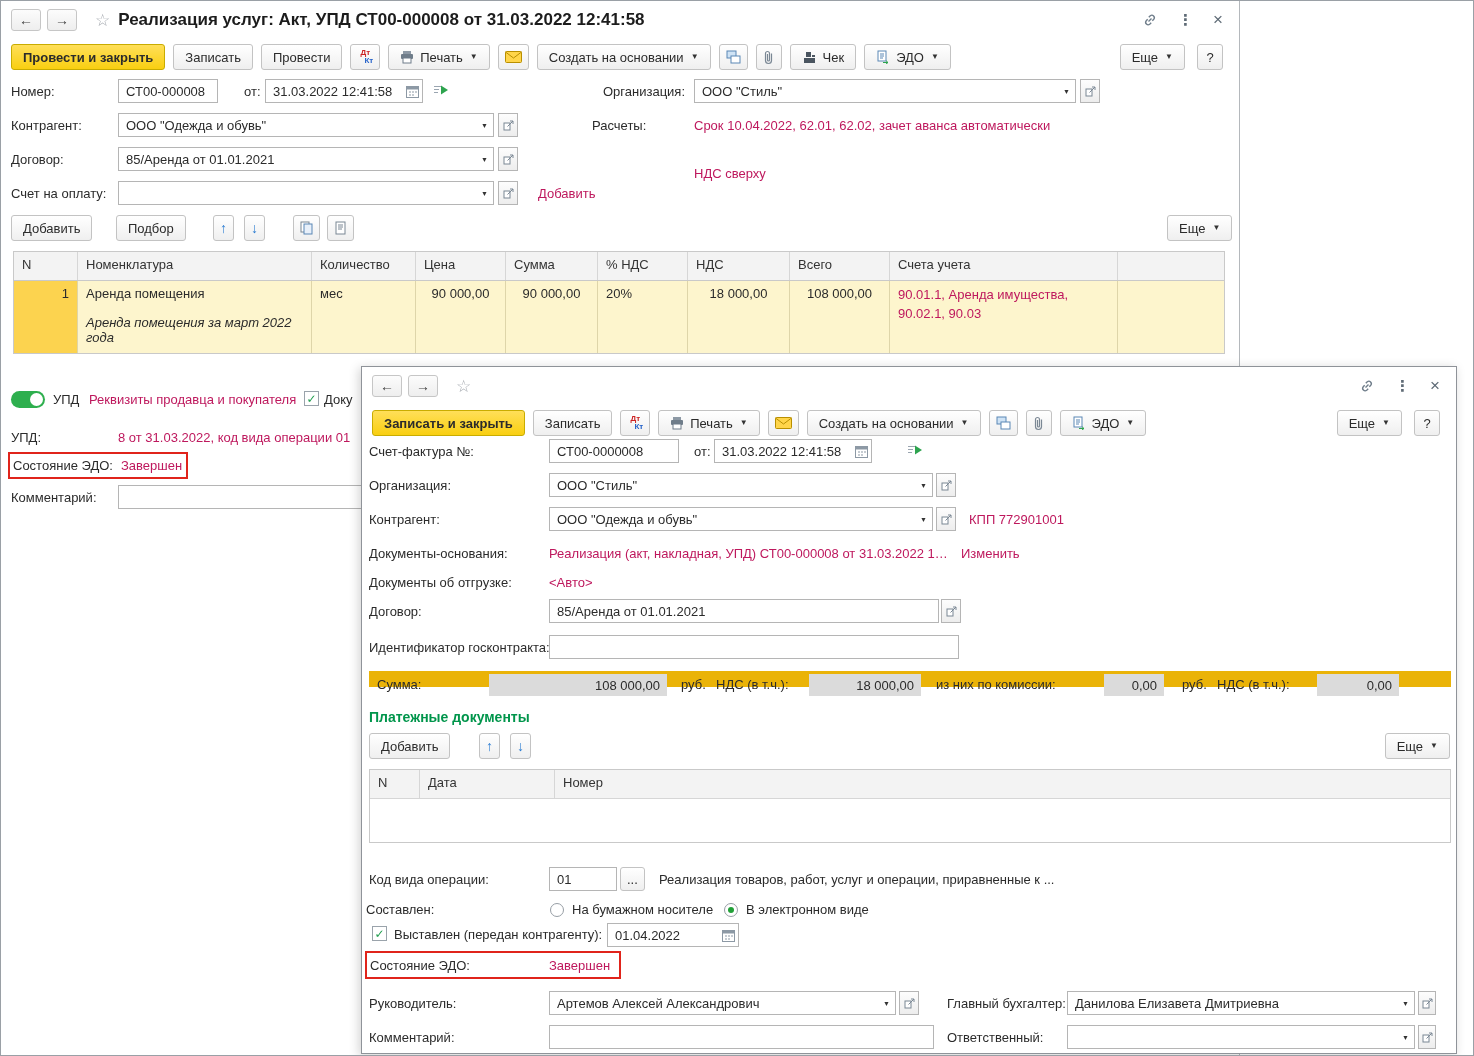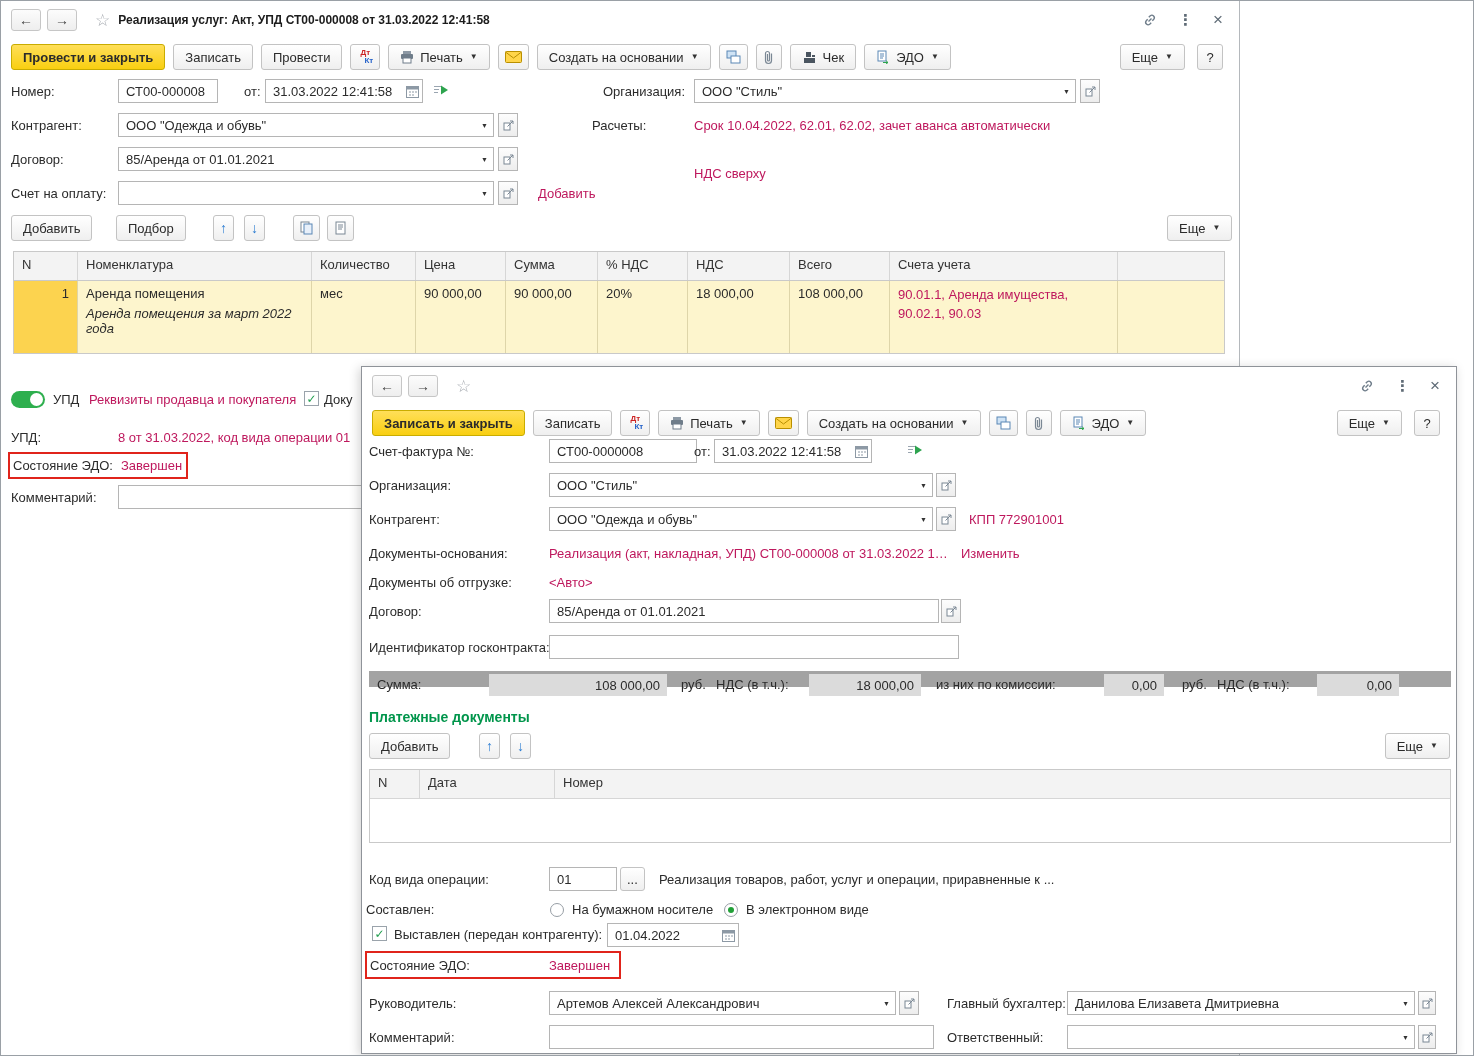--- a/index.html
+++ b/index.html
@@ -5,21 +5,21 @@
   *{box-sizing:border-box;margin:0;padding:0}
   body{font-family:"Liberation Sans","DejaVu Sans",sans-serif;font-size:13px;color:#2b2b2b;background:#fff}
   .canvas{position:relative;width:1474px;height:1056px;background:#fff;border:1px solid #9aa0a6;overflow:hidden}
   .win{position:absolute;background:#fff}
   .win1{left:0;top:0;width:1239px;height:1054px;border-right:1px solid #b4b8bc}
   .win2{left:360px;top:365px;width:1096px;height:688px;border:1px solid #8f9399;box-shadow:-2px 2px 10px rgba(0,0,0,.18)}
   .abs{position:absolute}
   .hdr{position:relative;height:38px;display:flex;align-items:center;padding:0 16px 0 10px}
   .navbtn{width:30px;height:22px;border:1px solid #c6c6c6;border-radius:3px;background:linear-gradient(#fcfcfc,#eee);display:flex;align-items:center;justify-content:center;color:#444;font-size:14px;flex:none;margin-right:6px}
   .star{color:#a9adb3;font-size:17px;margin:0 8px 0 12px}
-  .title{font-size:12px;font-weight:700;color:#1c1c1c;white-space:nowrap}
+  .title{font-size:17px;font-weight:700;color:#1c1c1c;white-space:nowrap}
   .hdr-right{margin-left:auto;display:flex;align-items:center;gap:20px;color:#5f6b76}
   .dots{font-size:15px;font-weight:700;color:#5f6b76}
   .closex{font-size:17px;color:#5f6b76}
   .tbar{display:flex;align-items:center;gap:8px;padding:0 16px 0 10px;height:36px}
   button{font:inherit;cursor:default}
   .btn{height:26px;border:1px solid #c3c3c3;border-radius:3px;background:linear-gradient(#fff,#efefef);display:inline-flex;align-items:center;gap:6px;padding:0 11px;font-size:13px;color:#2b2b2b;white-space:nowrap;flex:none}
   .btn.primary{background:linear-gradient(#ffdf59,#f9cf11);border-color:#c9ac00;font-weight:700}
   .btn.ic{padding:0 6px}
   .caret{font-size:8px;line-height:1;margin-left:1px;color:#333}
   .tbar .right{margin-left:auto;display:flex;gap:12px}
@@ -36,32 +36,32 @@
   .dtkt{display:flex;flex-direction:column;line-height:8px;font-size:8px;font-weight:700}
   .dtkt .dt{color:#c22}
   .dtkt .kt{color:#2562c9;margin-left:7px}
   .tbl{border:1px solid #c9c9c9;background:#fff}
   .grid1{display:grid;grid-template-columns:64px 234px 104px 90px 92px 90px 102px 100px 228px 1fr}
   .th{background:#f3f3f3;border-right:1px solid #d6d6d6;padding:5px 8px;min-height:28px;color:#333}
   .th:last-child{border-right:none}
   .trow1{border-top:1px solid #c9c9c9;background:#fdf5cd}
   .trow1 .td{border-right:1px solid #ded5a9;padding:5px 8px;min-height:72px}
   .trow1 .td:last-child{border-right:none}
-  .td.num{text-align:left}
+  .td.num{text-align:center}
   .td.ncell{background:#fcd34f;text-align:right}
-  .ital{font-style:italic;margin-top:5px}
+  .ital{font-style:italic;margin-top:14px}
   .grid2{display:grid;grid-template-columns:50px 135px 1fr}
   .tbody2{height:44px;border-top:1px solid #d6d6d6;background:#fff}
   .toggle{width:34px;height:17px;border-radius:9px;background:#2eaf4e;position:absolute}
   .toggle:after{content:"";position:absolute;right:2px;top:2px;width:13px;height:13px;border-radius:50%;background:#fff}
   .cb{width:15px;height:15px;border:1px solid #9aa3ab;background:#fff;display:inline-flex;align-items:center;justify-content:center;color:#1f9d4e;font-size:12px;font-weight:700;line-height:1}
   .radio{width:14px;height:14px;border:1px solid #979ea5;border-radius:50%;background:#fff;position:absolute}
   .radio.sel:after{content:"";position:absolute;left:3px;top:3px;width:6px;height:6px;border-radius:50%;background:#21a038}
   .redbox{border:2px solid #e0241b;background:transparent;pointer-events:none}
-  .sumbar{background:#a3a3a3;height:16px;position:absolute}
+  .sumbar{background:#eab308;height:16px;position:absolute}
   .valbox{position:absolute;top:3px;height:22px;background:#dbdbdb;display:flex;align-items:center;justify-content:flex-end;padding:0 7px}
   .sumlbl{position:absolute;top:6px;white-space:nowrap}
   svg{display:block}
 </style>
 </head>
 <body>
 
 <div class="canvas">
 
   <section class="win win1">
@@ -415,21 +415,21 @@
             <span>Еще</span>
             <span class="caret">▼</span>
           </button>
         <button class="btn ic" style="width:26px;justify-content:center">
             <span>?</span>
           </button>
       </div>
     </div>
 
     <div class="lbl abs" style="left:7px;top:77px">Счет-фактура №:</div>
-    <div class="inp abs" style="left:187px;top:72px;width:148px">
+    <div class="inp abs" style="left:187px;top:72px;width:130px">
         <span class="val">СТ00-0000008</span>
       </div>
     <div class="lbl abs" style="left:332px;top:77px">от:</div>
     <div class="inp abs" style="left:352px;top:72px;width:158px">
         <span class="val">31.03.2022 12:41:58</span>
         <span class="calbox">
           <svg width="13" height="13" viewBox="0 0 13 13">
             <rect x="0.5" y="1.5" width="12" height="11" fill="#fff" stroke="#8d99a5"></rect>
             <rect x="0.5" y="1.5" width="12" height="3" fill="#8d99a5"></rect>
             <path d="M3 7 h2 M6 7 h2 M9 7 h2 M3 10 h2 M6 10 h2" stroke="#8d99a5"></path>

